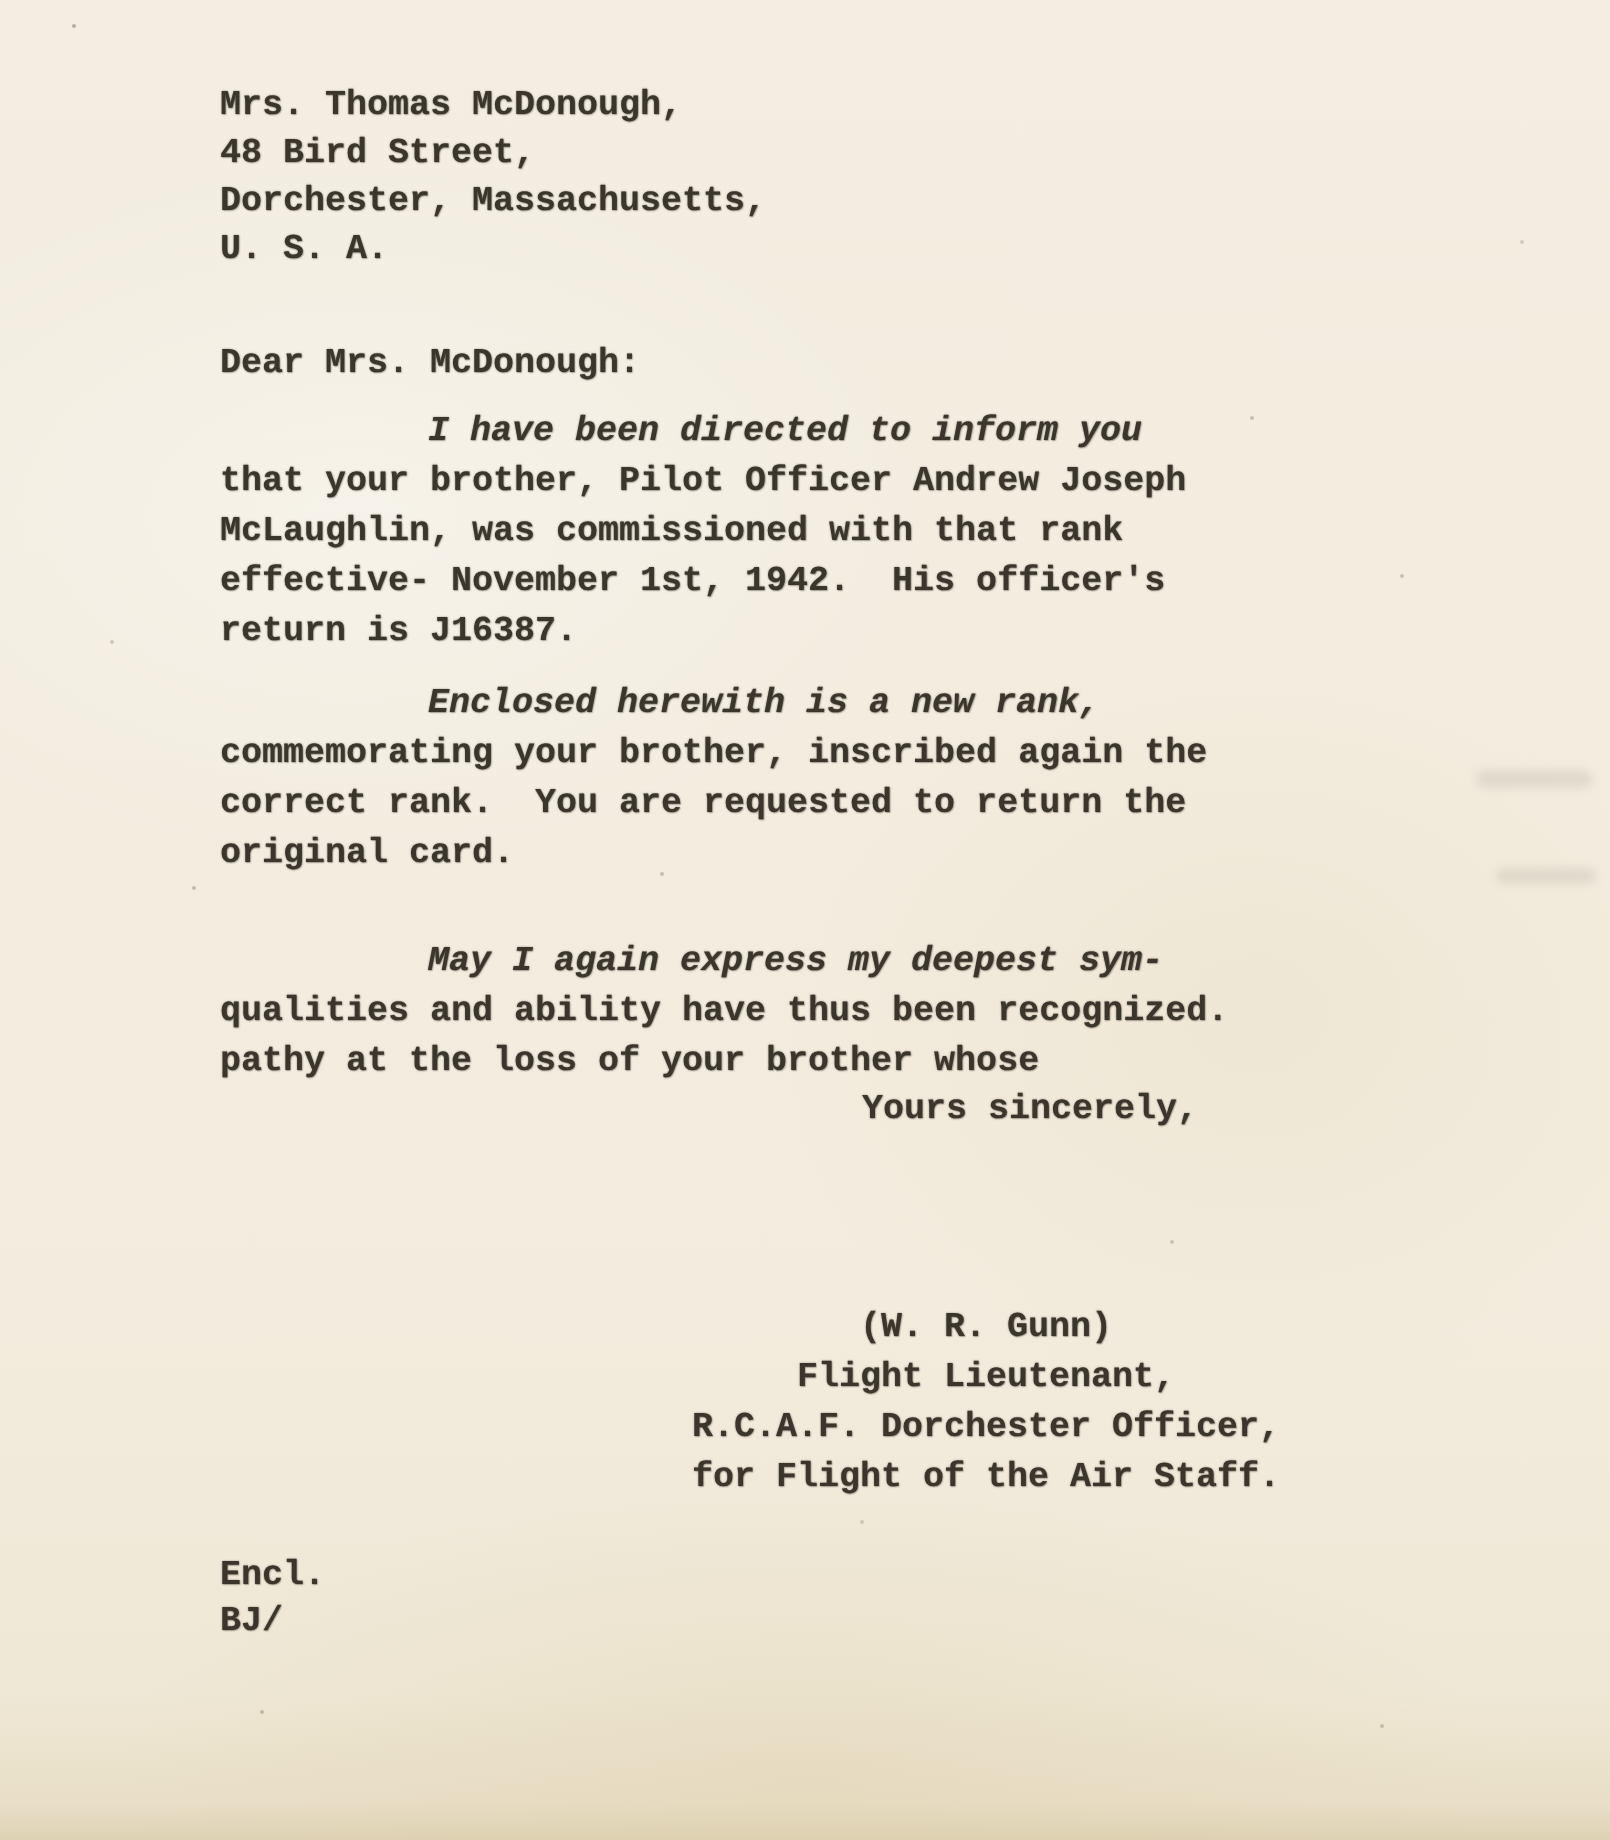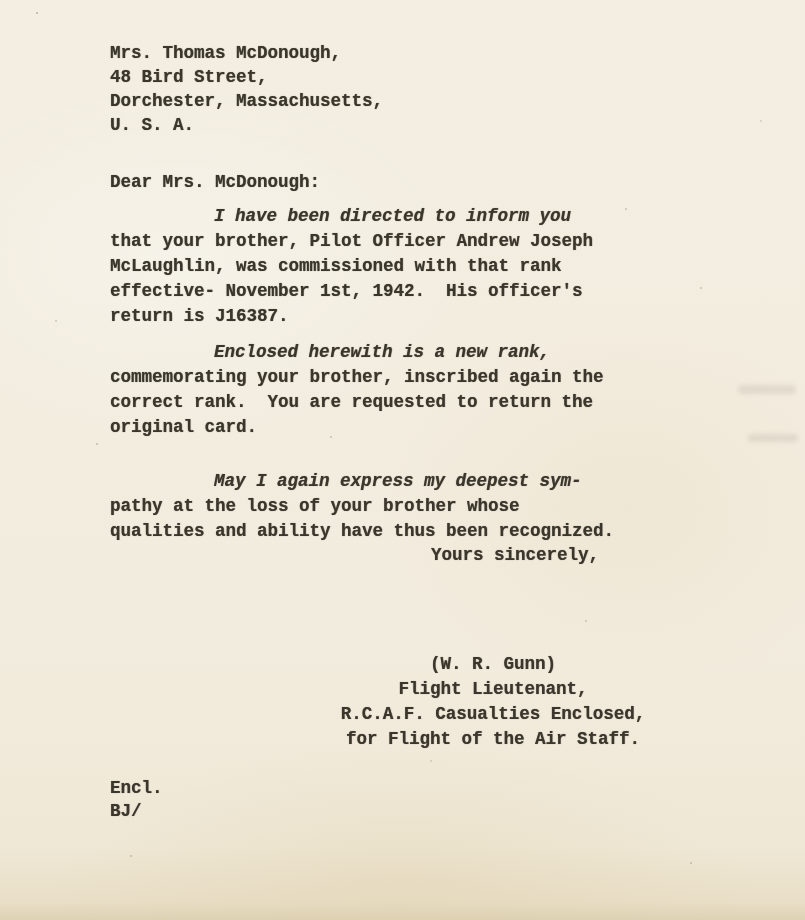--- a/index.html
+++ b/index.html
@@ -97,32 +97,32 @@
 
   <div class="block para p2">
     <div class="line indent">Enclosed herewith is a new rank,</div>
     <div class="line">commemorating your brother, inscribed again the</div>
     <div class="line">correct rank.  You are requested to return the</div>
     <div class="line">original card.</div>
   </div>
 
   <div class="block para p3">
     <div class="line indent">May I again express my deepest sym-</div>
+    <div class="line">qualities and ability have thus been recognized.</div>
     <div class="line">pathy at the loss of your brother whose</div>
-    <div class="line">qualities and ability have thus been recognized.</div>
   </div>
 
   <div class="block valediction">
     <div class="line">Yours sincerely,</div>
   </div>
 
   <div class="block signature">
     <div class="line">(W. R. Gunn)</div>
     <div class="line">Flight Lieutenant,</div>
-    <div class="line">R.C.A.F. Casualties Enclosed,</div>
+    <div class="line">R.C.A.F. Dorchester Officer,</div>
     <div class="line">for Flight of the Air Staff.</div>
   </div>
 
   <div class="block footer">
     <div class="line">Encl.</div>
     <div class="line">BJ/</div>
   </div>
 
   <div class="smudge smudge-1"></div>
   <div class="smudge smudge-2"></div>

